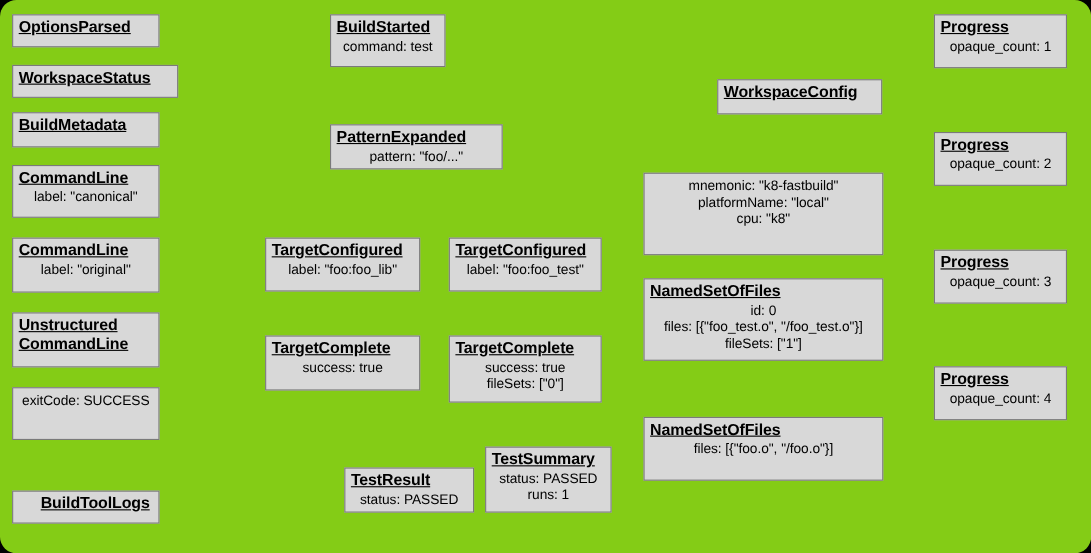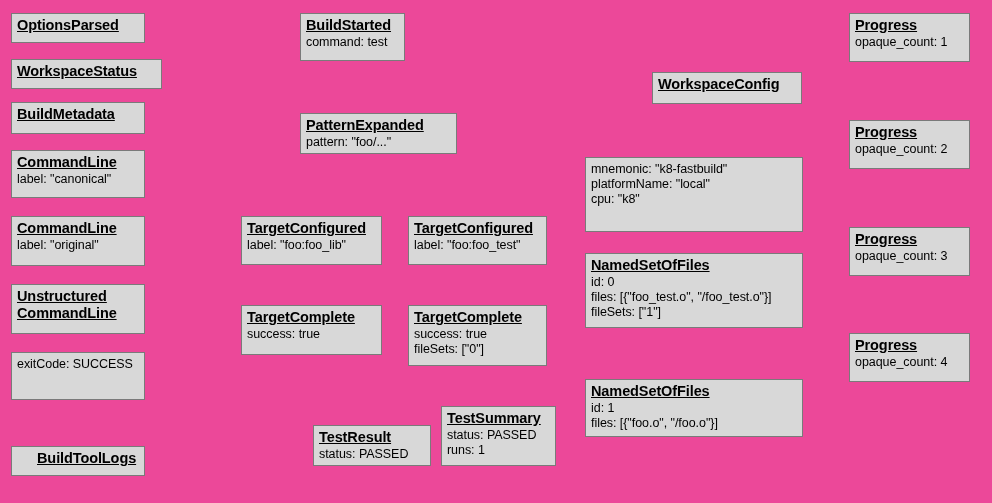--- a/index.html
+++ b/index.html
@@ -33,34 +33,35 @@
     font-weight: bold;
     text-decoration: underline;
     text-underline-offset: 1px;
     letter-spacing: -0.1px;
     white-space: pre-line;
     display: block;
   }
   .node-fields {
     display: block;
     margin-top: 1px;
+    text-align: center;
   }
   .node-field {
     font-size: 12.5px;
     font-weight: normal;
     text-decoration: none;
     letter-spacing: -0.05px;
     display: block;
     white-space: pre;
   }
 </style>
 </head>
 <body>
 
-<div id="canvas" style="background: #ec4899;">
+<div id="canvas" style="background: #84cc16; border-radius: 15px;">
     <div class="node" style="left: 11px; top: 13px; width: 134px; height: 30px; background: rgb(216, 216, 216); border-color: rgb(122, 122, 122); color: rgb(0, 0, 0);">
       <span class="node-title">OptionsParsed</span>
     </div>
     <div class="node" style="left: 11px; top: 59px; width: 151px; height: 30px; background: rgb(216, 216, 216); border-color: rgb(122, 122, 122); color: rgb(0, 0, 0);">
       <span class="node-title">WorkspaceStatus</span>
     </div>
     <div class="node" style="left: 11px; top: 102px; width: 134px; height: 32px; background: rgb(216, 216, 216); border-color: rgb(122, 122, 122); color: rgb(0, 0, 0);">
       <span class="node-title">BuildMetadata</span>
     </div>
     <div class="node" style="left: 11px; top: 150px; width: 134px; height: 48px; background: rgb(216, 216, 216); border-color: rgb(122, 122, 122); color: rgb(0, 0, 0);">
@@ -151,21 +152,20 @@
       <span class="node-title">NamedSetOfFiles</span>
       <span class="node-fields">
         <span class="node-field">id: 0</span>
         <span class="node-field">files: [{"foo_test.o", "/foo_test.o"}]</span>
         <span class="node-field">fileSets: ["1"]</span>
       </span>
     </div>
     <div class="node" style="left: 585px; top: 379px; width: 218px; height: 58px; background: rgb(216, 216, 216); border-color: rgb(122, 122, 122); color: rgb(0, 0, 0);">
       <span class="node-title">NamedSetOfFiles</span>
       <span class="node-fields">
-        <span class="node-field">id: 1</span>
         <span class="node-field">files: [{"foo.o", "/foo.o"}]</span>
       </span>
     </div>
     <div class="node" style="left: 849px; top: 13px; width: 121px; height: 49px; background: rgb(216, 216, 216); border-color: rgb(122, 122, 122); color: rgb(0, 0, 0);">
       <span class="node-title">Progress</span>
       <span class="node-fields">
         <span class="node-field">opaque_count: 1</span>
       </span>
     </div>
     <div class="node" style="left: 849px; top: 120px; width: 121px; height: 49px; background: rgb(216, 216, 216); border-color: rgb(122, 122, 122); color: rgb(0, 0, 0);">

